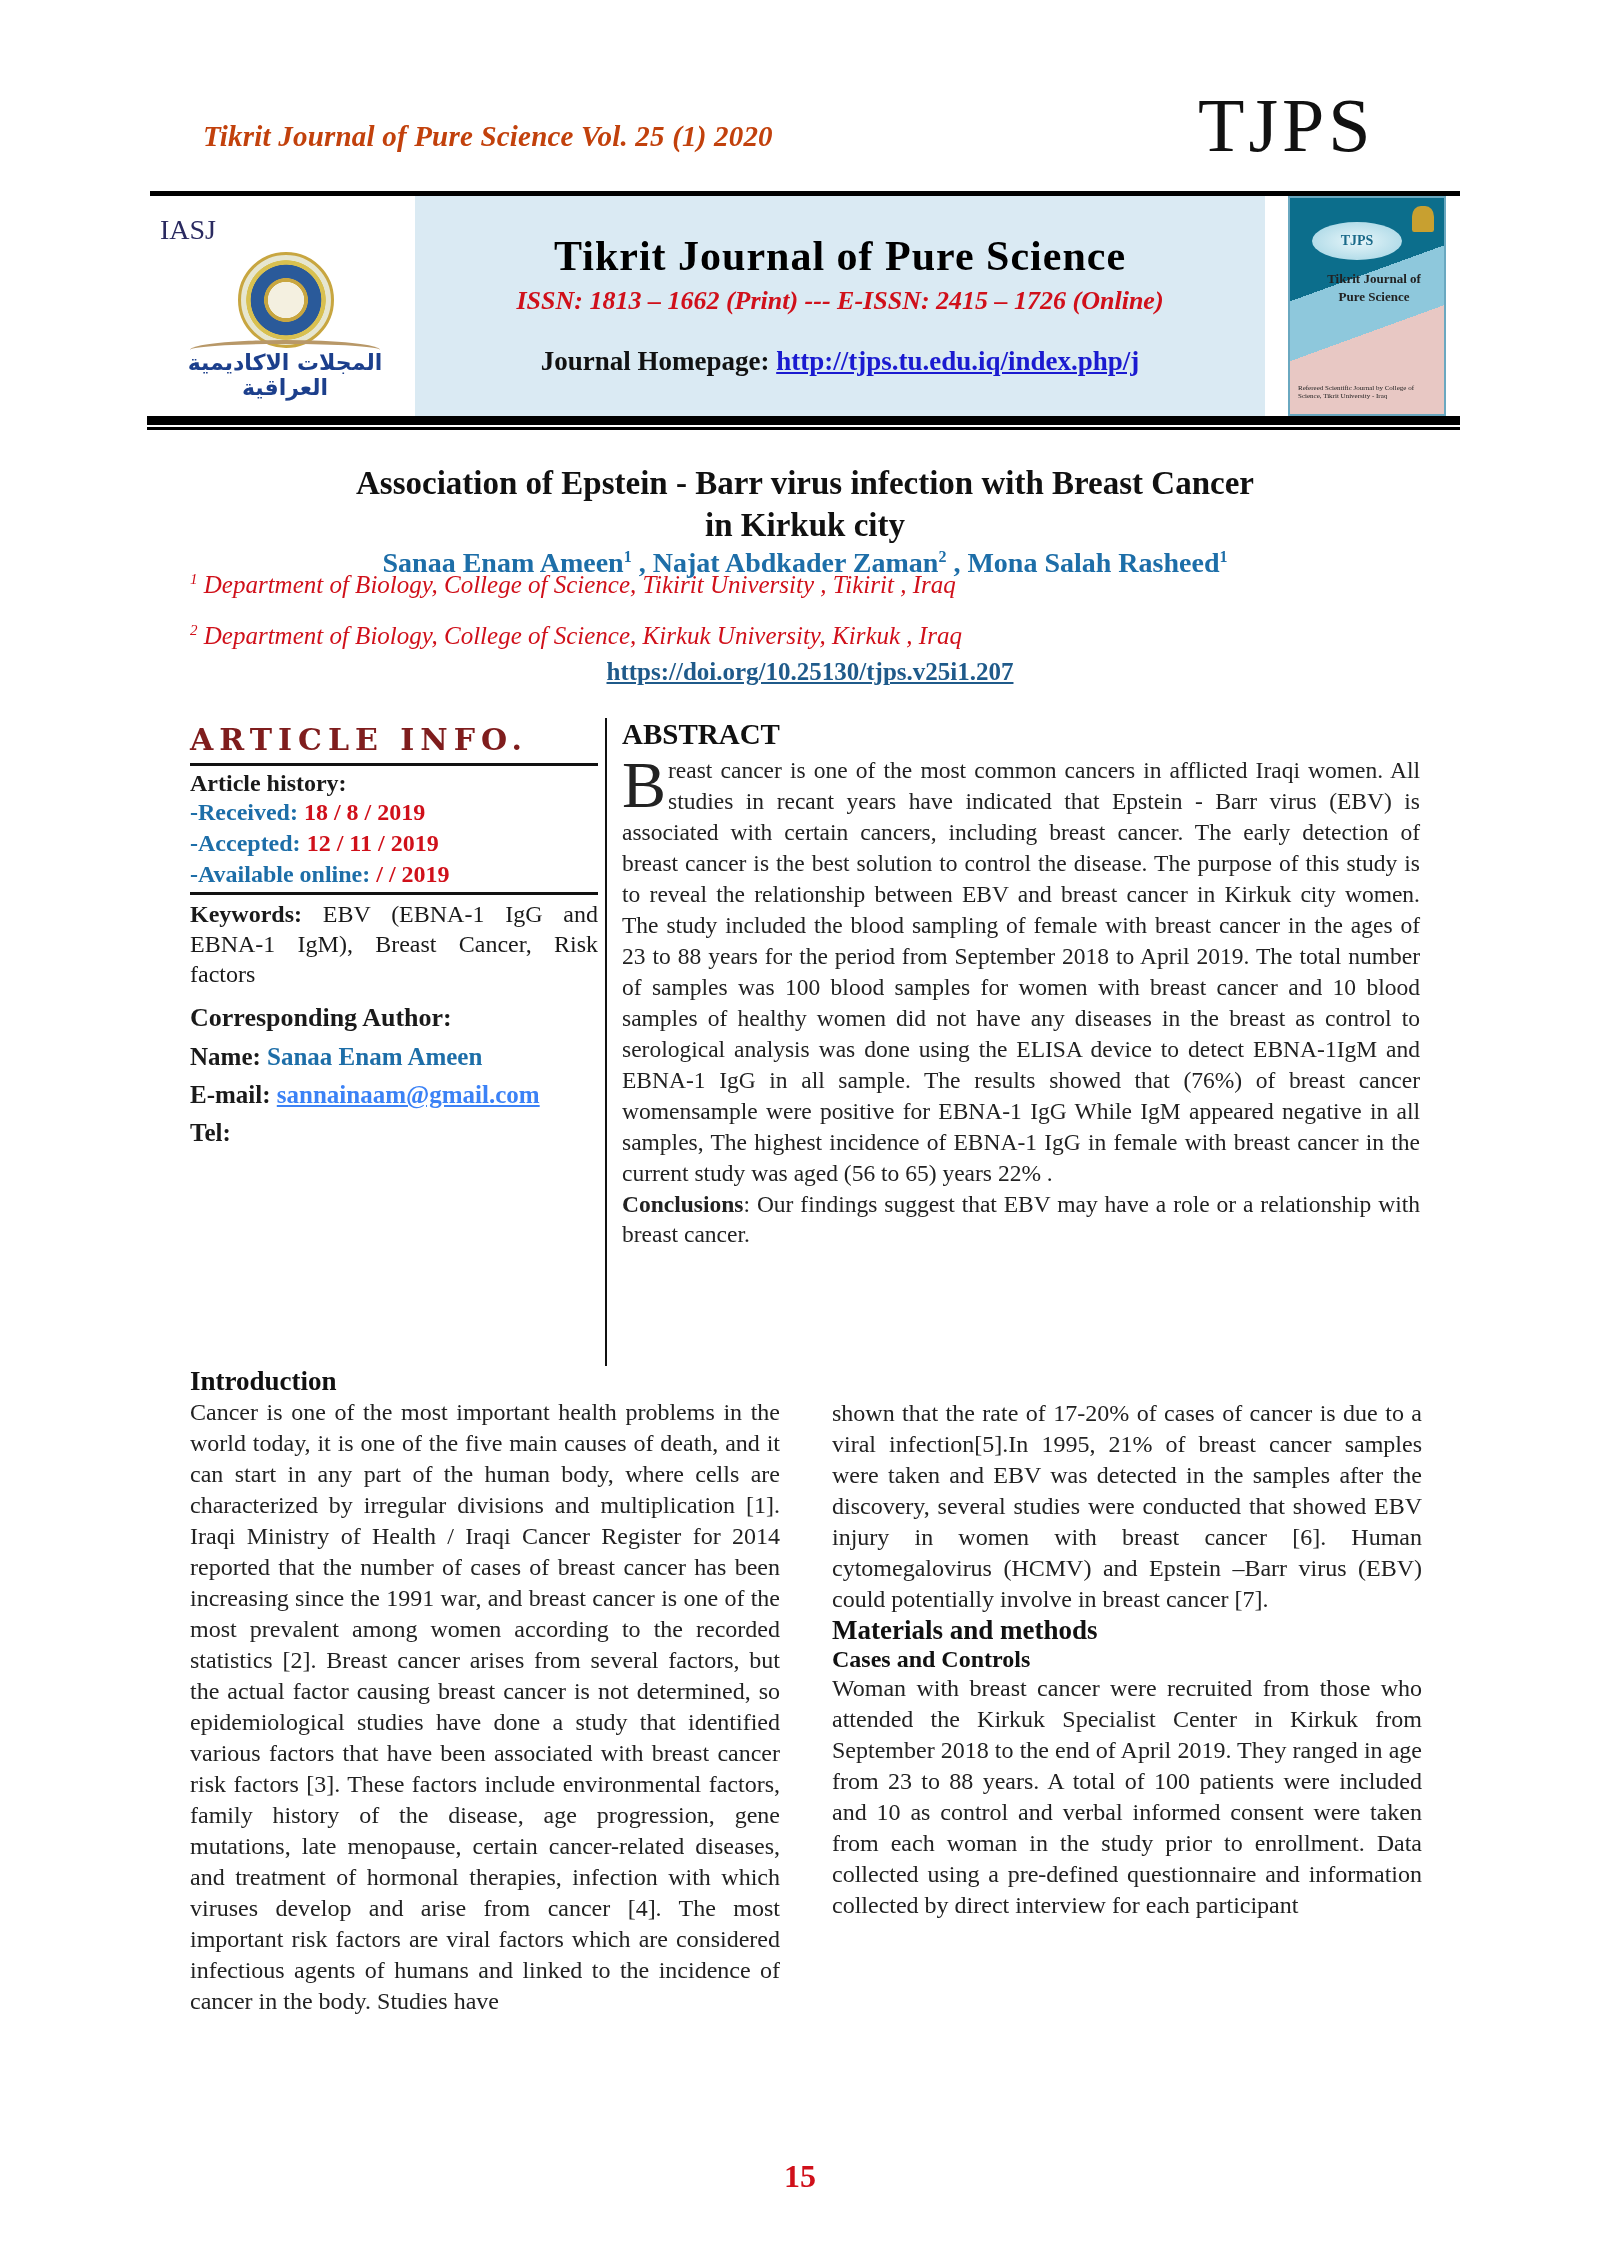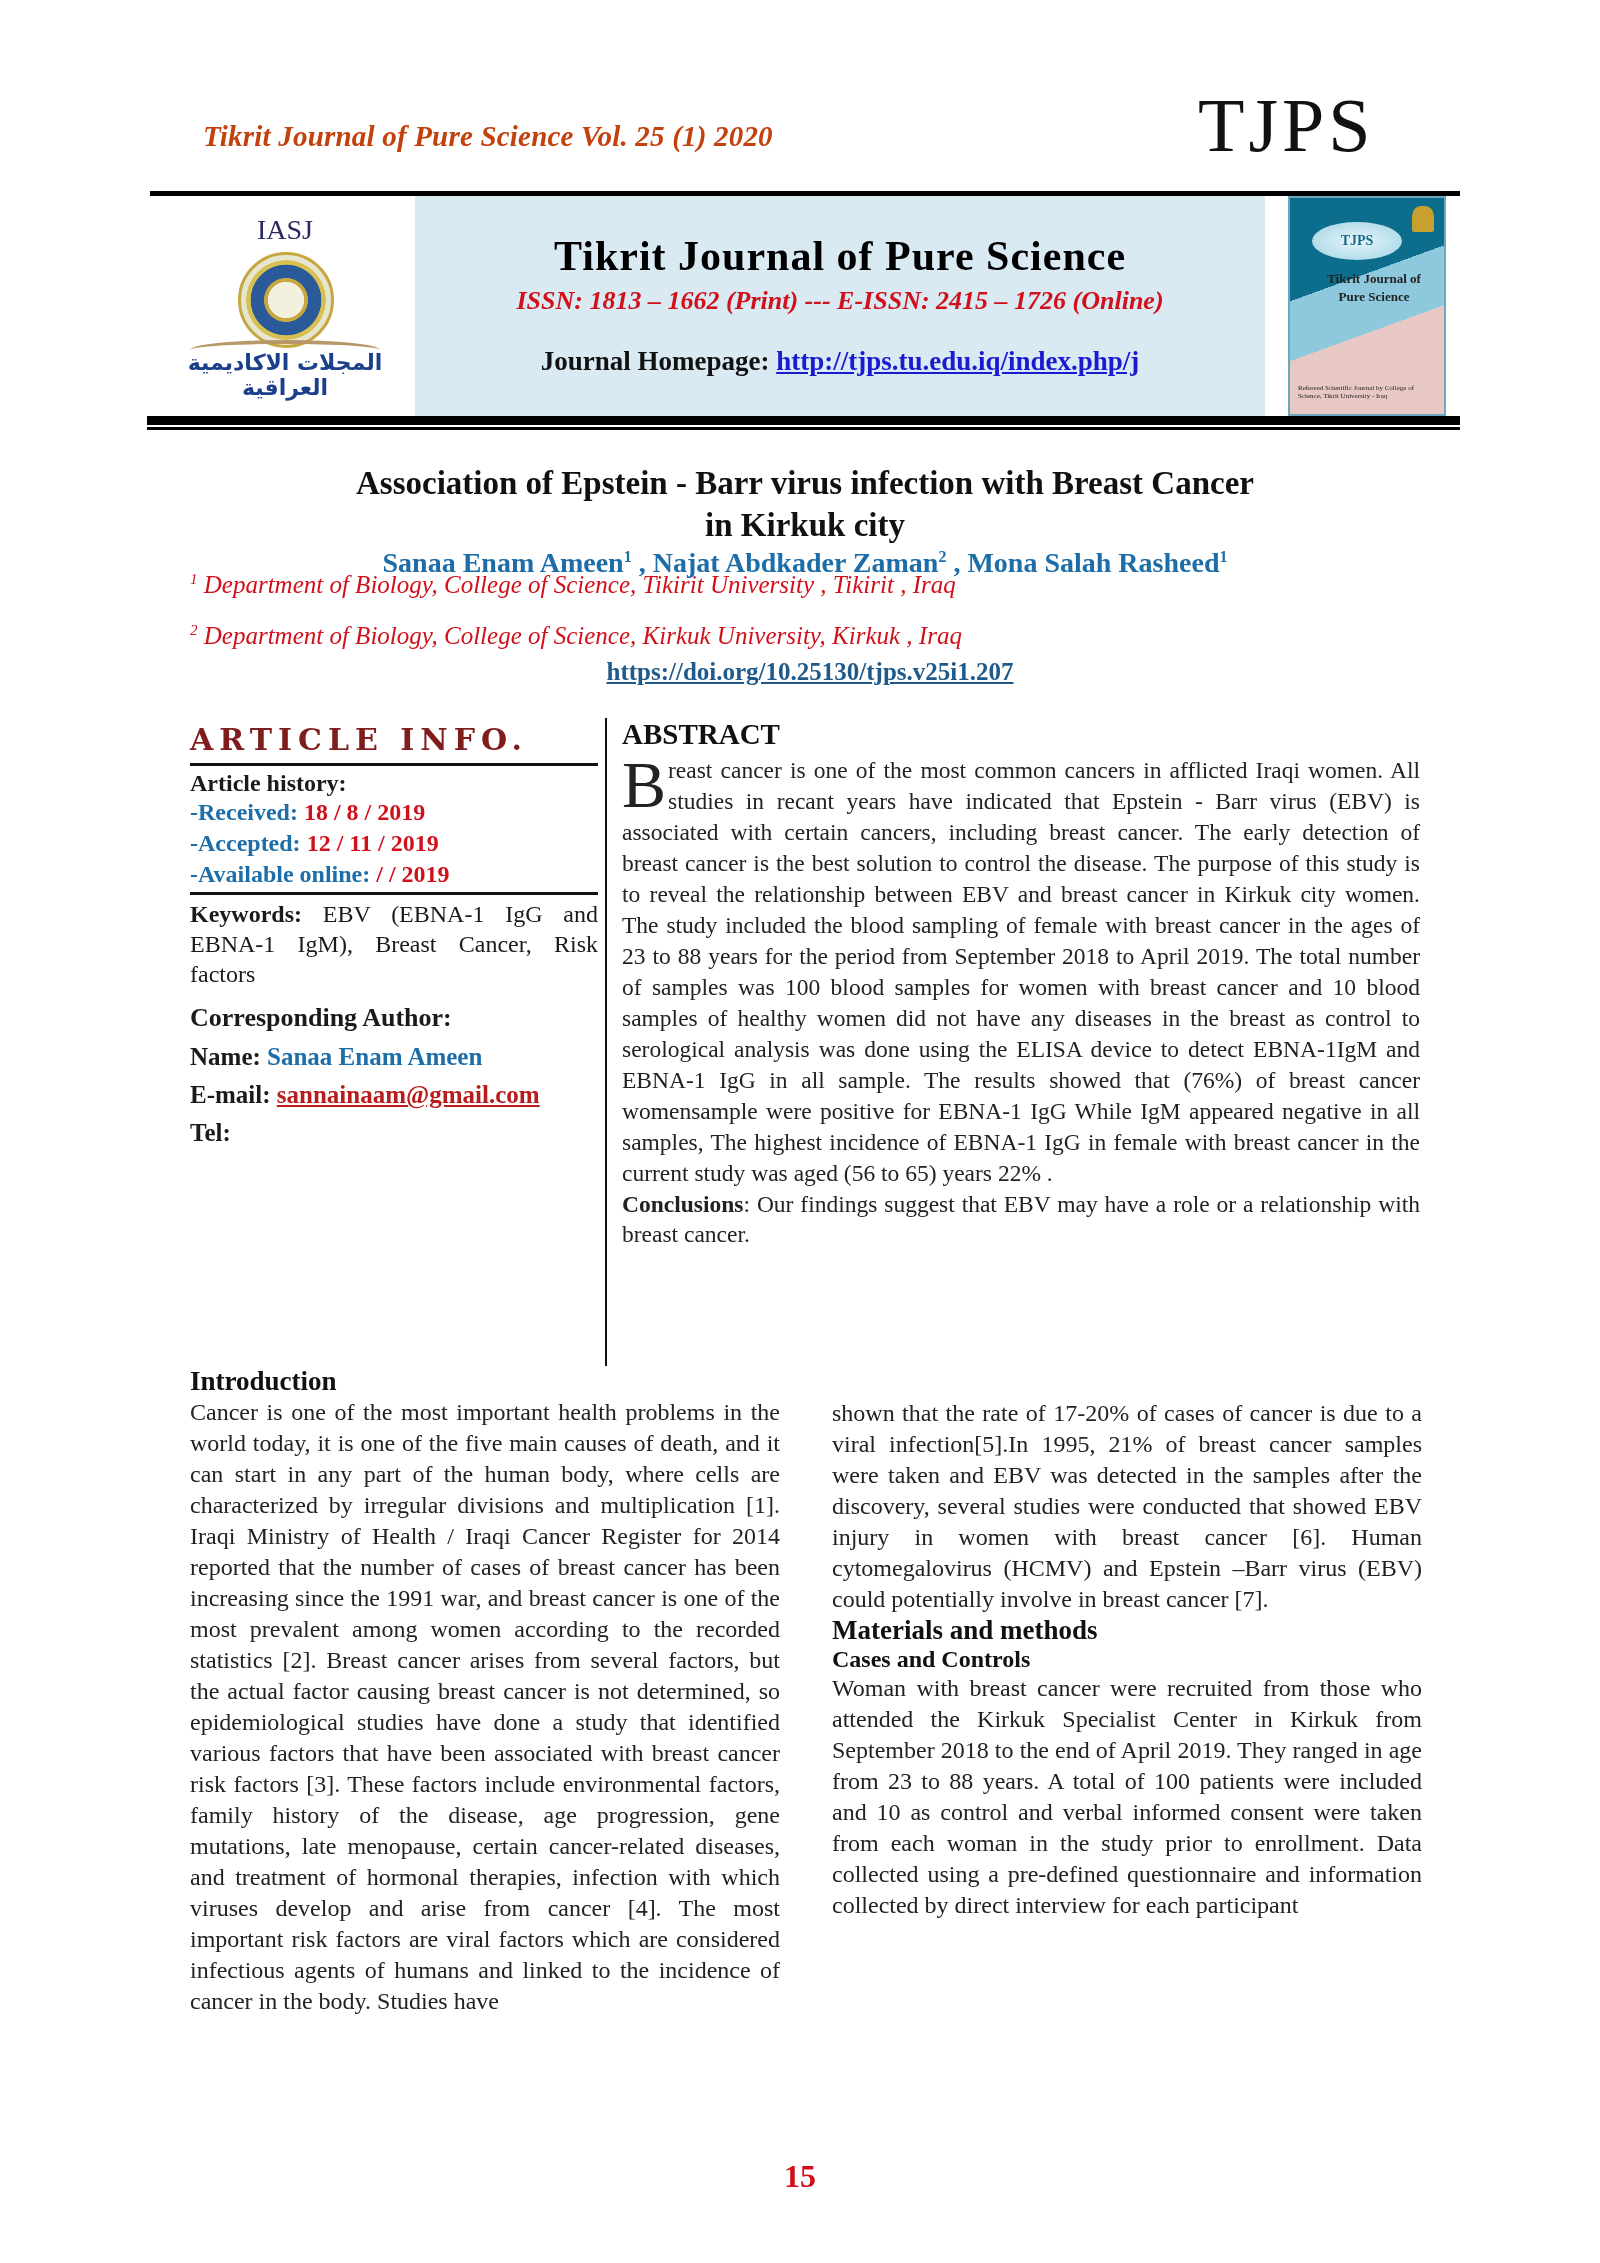--- a/index.html
+++ b/index.html
@@ -11,21 +11,21 @@
   
   .running-title { left: 203px; top: 120px; font-size: 29px; font-style: italic; font-weight: bold; color: #c2410c; letter-spacing: 0.2px; }
   .tjps-mark { left: 1198px; top: 82px; font-size: 76px; color: #111; letter-spacing: 4px; font-family: "Liberation Serif", serif; }
 
   
   .rule-top { left: 150px; top: 191px; width: 1310px; height: 5px; background: #000; }
   .rule-bottom-thick { left: 147px; top: 416px; width: 1313px; height: 9px; background: #000; }
   .rule-bottom-thin { left: 147px; top: 427px; width: 1313px; height: 3px; background: #000; }
 
   .iasj-logo { left: 160px; top: 200px; width: 250px; height: 200px; }
-  .iasj-text { position: absolute; left: 0; width: 100%; top: 14px; text-align: center; font-size: 28px; color: #2a2a60; }
+  .iasj-text { position: absolute; left: 0; width: 100%; top: 14px; text-align: left; font-size: 28px; color: #2a2a60; }
   .iasj-emblem { position: absolute; left: 78px; top: 52px; width: 96px; height: 96px; border-radius: 50%;
      background: radial-gradient(circle at 50% 50%, #f4f0e0 0 28%, #c8a640 29% 34%, #2a5a9a 35% 55%, #d8c050 56% 62%, #e6e6d0 63% 100%); border: 3px solid #c8a640; }
   .iasj-book { position: absolute; left: 30px; top: 140px; width: 190px; height: 20px; border-radius: 50% 50% 0 0; border-top: 4px solid #b89868; }
   .iasj-arabic { position: absolute; left: 0; width: 100%; top: 150px; text-align: center; font-size: 22px; font-weight: bold; color: #1c3f8c; font-family: "DejaVu Sans", sans-serif; direction: rtl; }
 
   .masthead-box { left: 415px; top: 196px; width: 850px; height: 220px; background: #daeaf3; }
   .masthead-title { position: absolute; left: 0; width: 100%; top: 36px; text-align: center; font-size: 42px; font-weight: bold; color: #000; letter-spacing: 1px; font-family: "Liberation Serif", serif; }
   .masthead-issn { position: absolute; left: 0; width: 100%; top: 90px; text-align: center; font-size: 26px; font-style: italic; font-weight: bold; color: #d0101a; }
   .masthead-home { position: absolute; left: 0; width: 100%; top: 150px; text-align: center; font-size: 27px; color: #111; }
   .masthead-home a { color: #1a1ad0; text-decoration: underline; font-weight: bold; }
@@ -53,21 +53,21 @@
   .info-head { font-size: 30px; font-weight: 900; letter-spacing: 6px; font-family: "DejaVu Serif", serif; color: #7f1d1d; padding-bottom: 6px; border-bottom: 3px solid #111; }
   .info-hist-title { font-size: 24px; font-weight: bold; margin-top: 4px; }
   .info-line { font-size: 24px; font-weight: bold; color: #1d6ea8; line-height: 31px; }
   .info-line .val { color: #d0101a; }
   .info-rule { margin-top: 2px; border-bottom: 3px solid #111; }
   .kw { font-size: 24px; line-height: 30px; text-align: justify; margin-top: 4px; }
   .kw b { font-weight: bold; }
   .corr-title { font-size: 26px; font-weight: bold; margin-top: 14px; }
   .corr-line { font-size: 25px; font-weight: bold; margin-top: 10px; }
   .corr-line .name { color: #1d6ea8; }
-  .corr-line a { color: #b91c1c; text-decoration: underline; }
+  .corr-line a { color: #3b82f6; text-decoration: underline; }
 
   .vdivider { left: 605px; top: 718px; width: 2px; height: 648px; background: #111; }
 
   
   .abstract { left: 622px; top: 718px; width: 798px; }
   .abs-title { font-size: 29px; font-weight: bold; color: #111; }
   .abs-body { font-size: 23.5px; line-height: 31px; text-align: justify; margin-top: 6px; color: #222; }
   .dropcap { float: left; font-size: 66px; line-height: 56px; margin-right: 2px; margin-top: 2px; }
   .abs-first { margin-top: 4px; }
   .abs-concl { font-size: 23.5px; line-height: 30px; text-align: justify; color: #222; }

